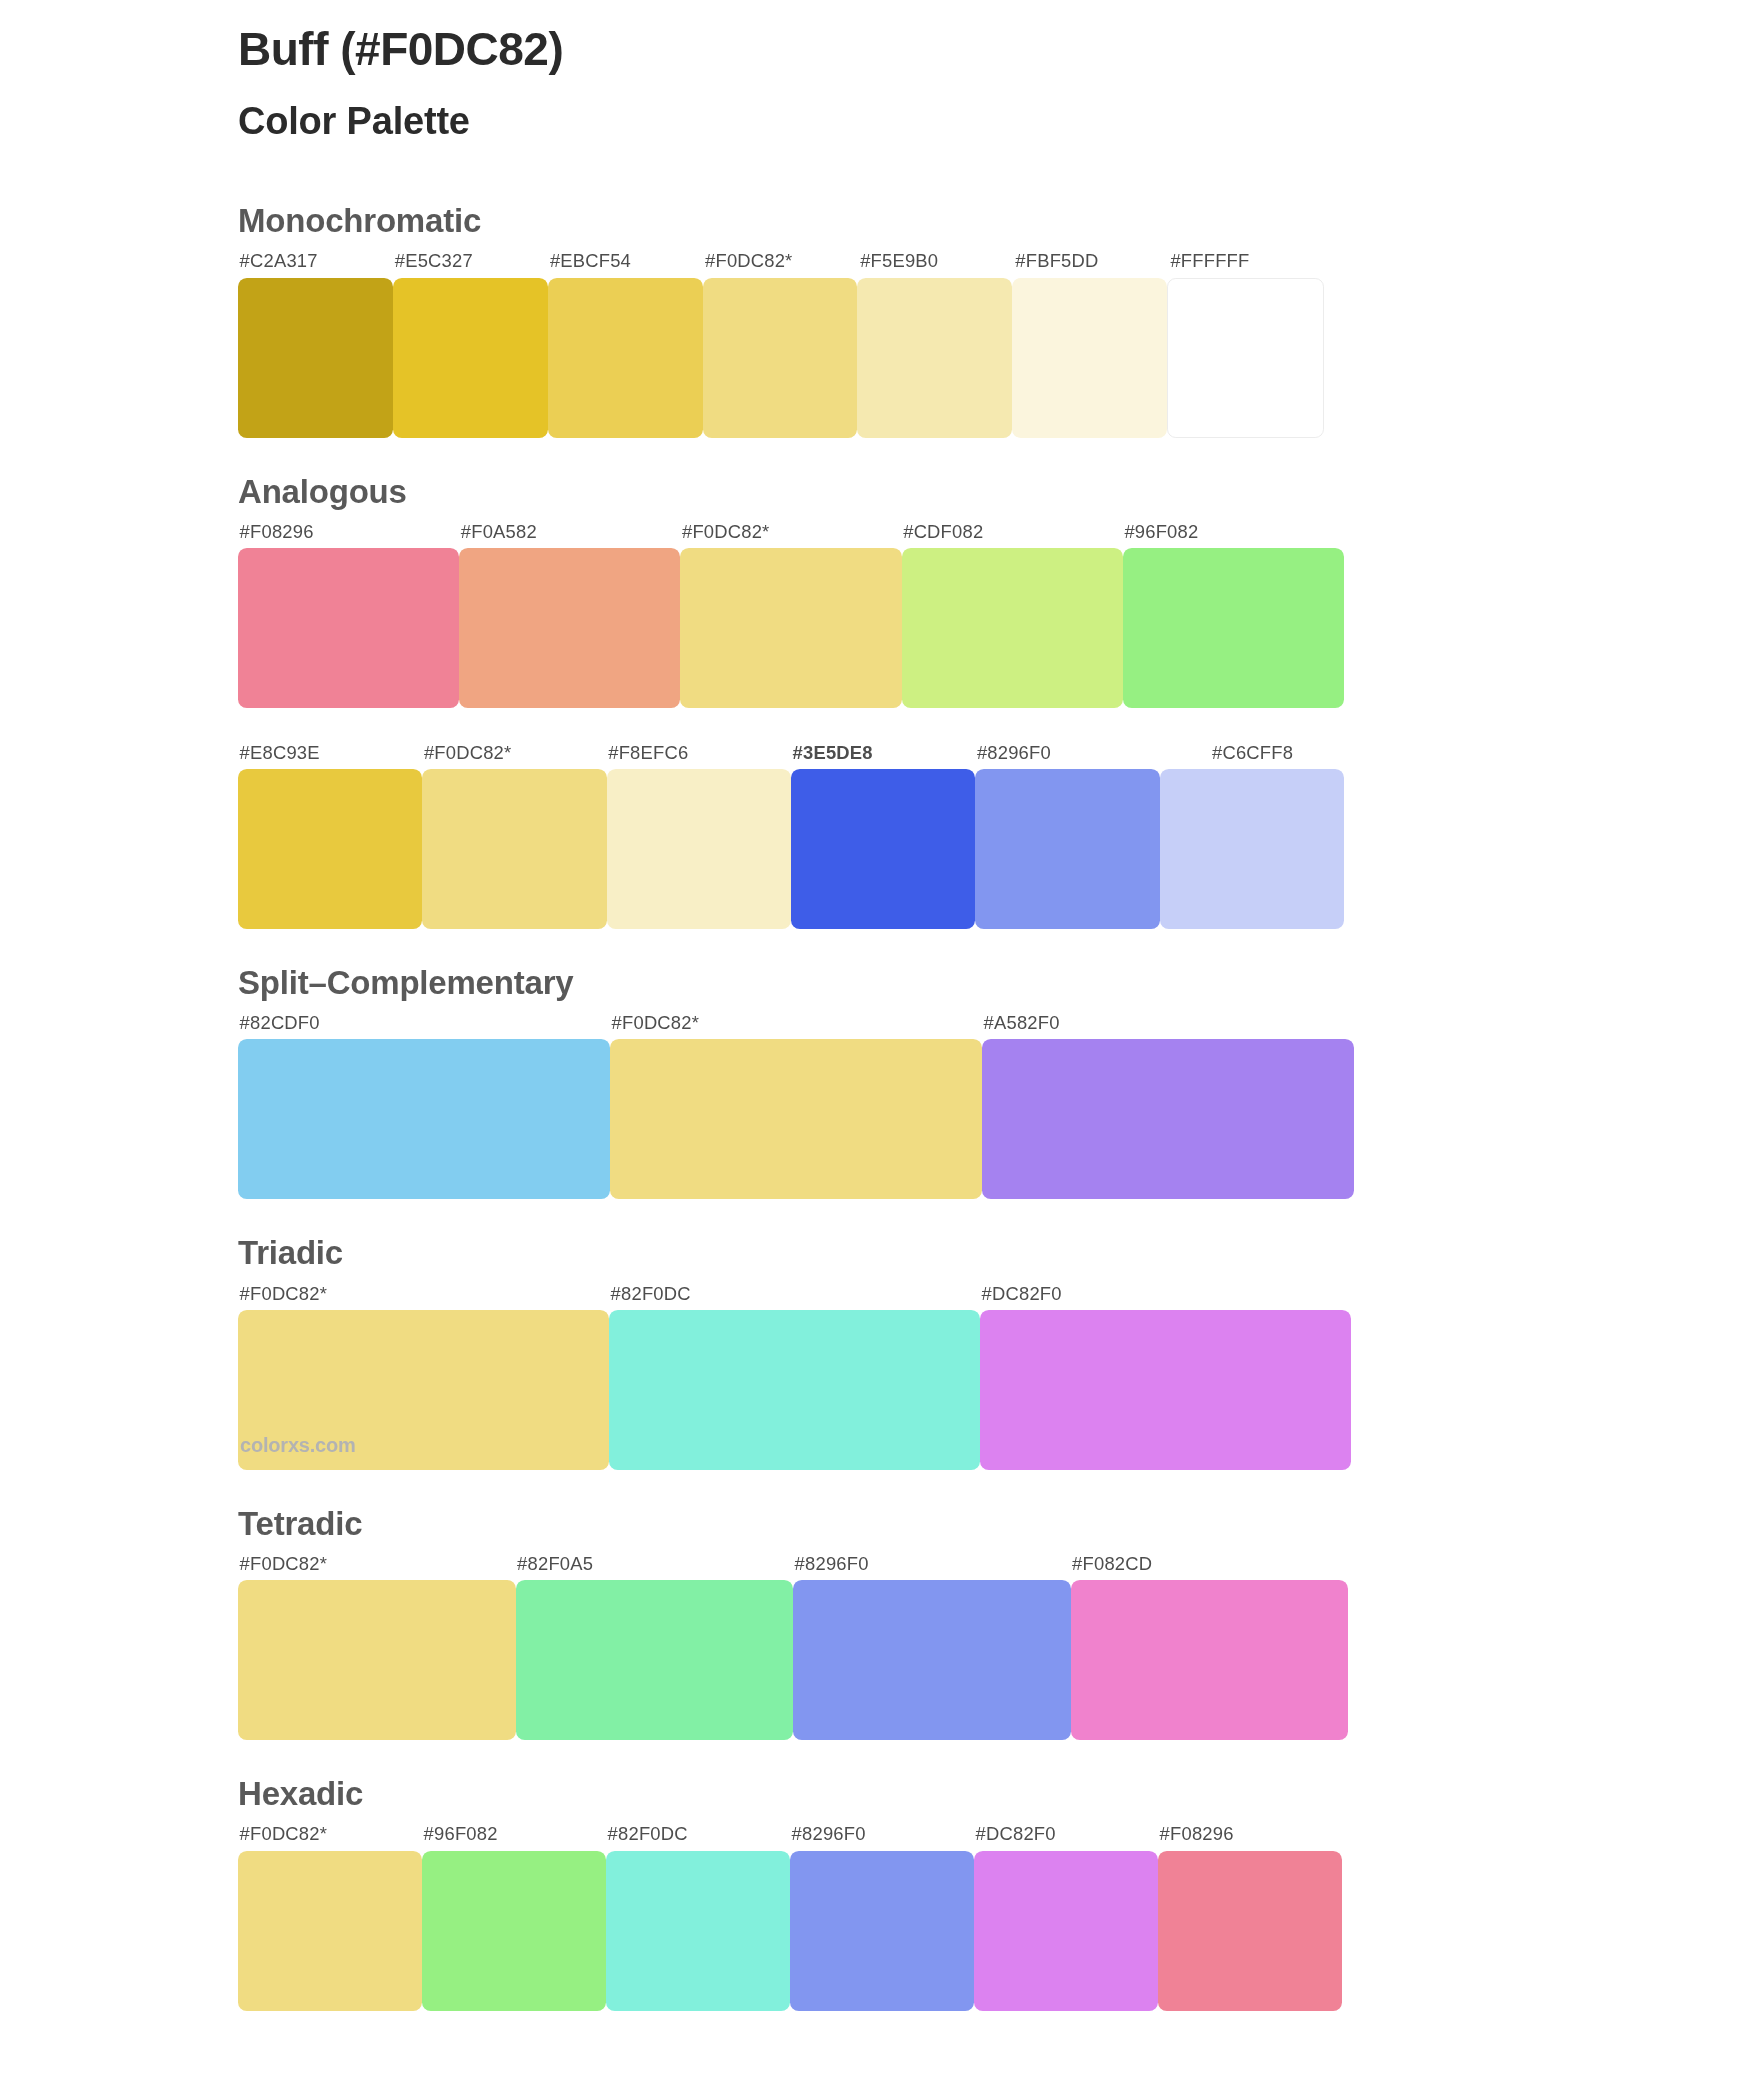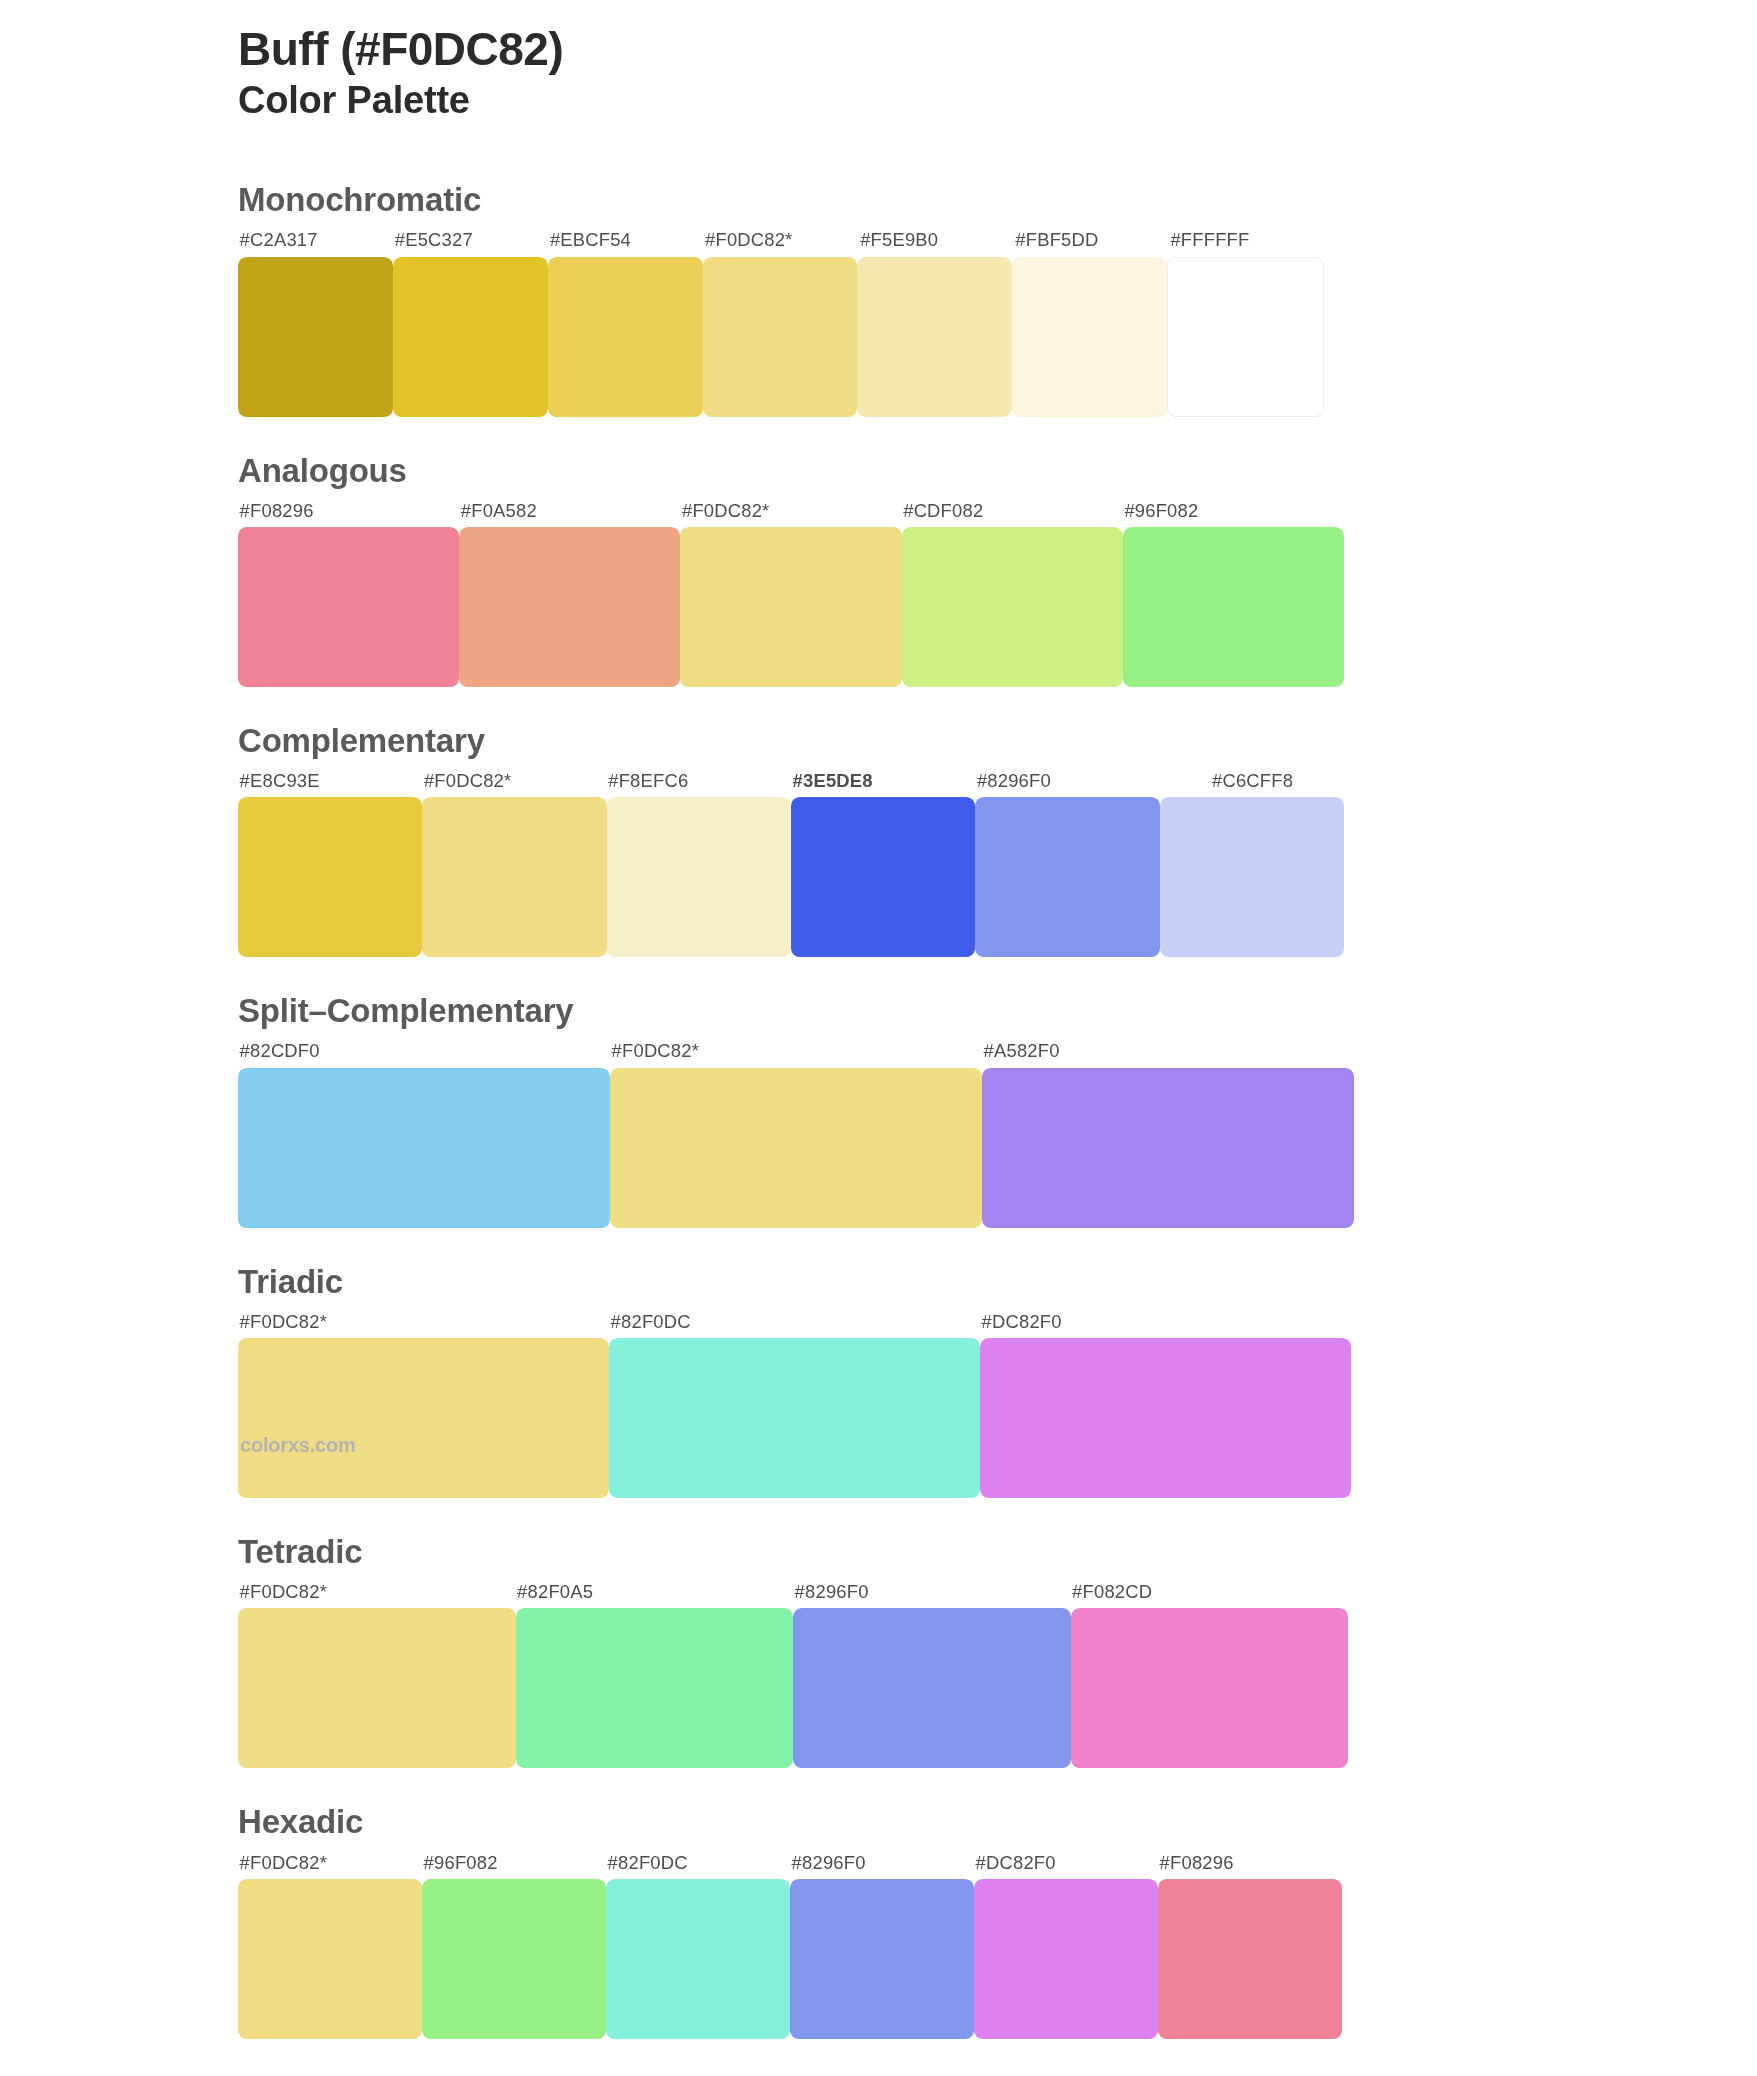--- a/index.html
+++ b/index.html
@@ -32,20 +32,21 @@
     letter-spacing: -0.5px;
     line-height: 1.18;
   }
 
   .page-subtitle {
     font-size: 38px;
     font-weight: 700;
     color: #2b2b2b;
     letter-spacing: -0.2px;
     line-height: 1.25;
+    margin-top: 21px;
   }
 
   
   .sections {
     margin-top: 56px;
   }
 
   .palette-section {
     padding-left: 238px;
     margin-bottom: 34px;
@@ -148,21 +149,20 @@
         </div>
         <div class="swatches-row" style="width: 1106px;">
           <div class="swatch" style="background: rgb(240, 130, 150);"></div>
           <div class="swatch" style="background: rgb(240, 165, 130);"></div>
           <div class="swatch" style="background: rgb(240, 220, 130);"></div>
           <div class="swatch" style="background: rgb(205, 240, 130);"></div>
           <div class="swatch" style="background: rgb(150, 240, 130);"></div>
         </div>
       </div>
       <div class="palette-section">
-        <div class="section-title">Complementary</div>
         <div class="labels-row" style="width: 1106px;">
           <div class="swatch-label" style="flex: 1 1 0px;">#E8C93E</div>
           <div class="swatch-label" style="flex: 1 1 0px;">#F0DC82*</div>
           <div class="swatch-label" style="flex: 1 1 0px;">#F8EFC6</div>
           <div class="swatch-label" style="flex: 1 1 0px; font-weight: bold;">#3E5DE8</div>
           <div class="swatch-label" style="flex: 1 1 0px;">#8296F0</div>
           <div class="swatch-label" style="flex: 1 1 0px; text-align: center;">#C6CFF8</div>
         </div>
         <div class="swatches-row" style="width: 1106px;">
           <div class="swatch" style="background: rgb(232, 201, 62);"></div>

